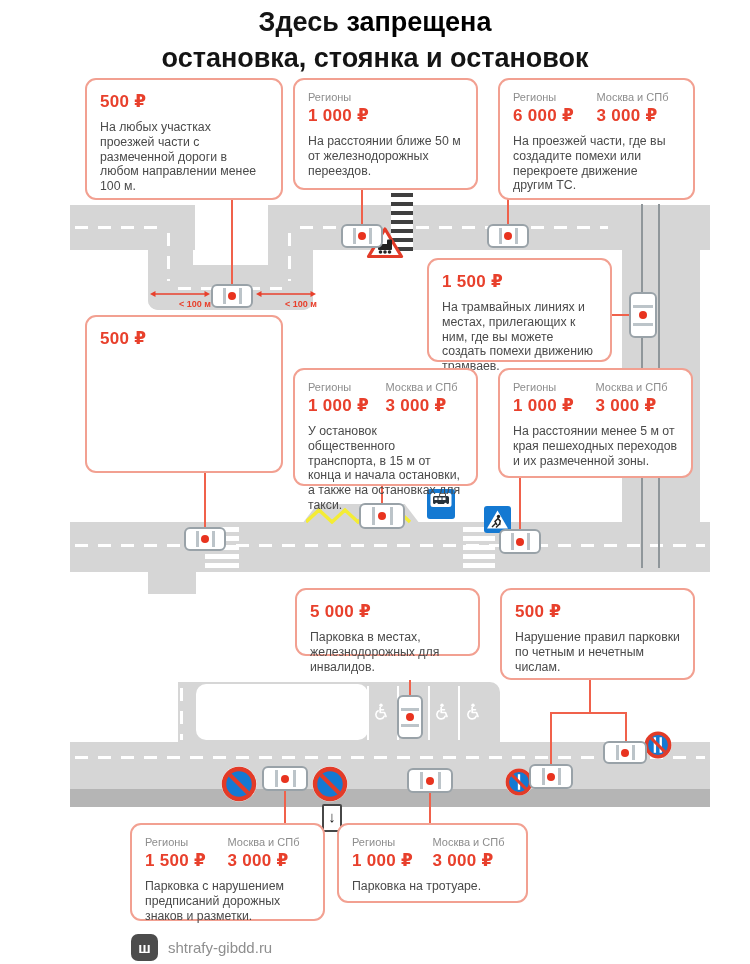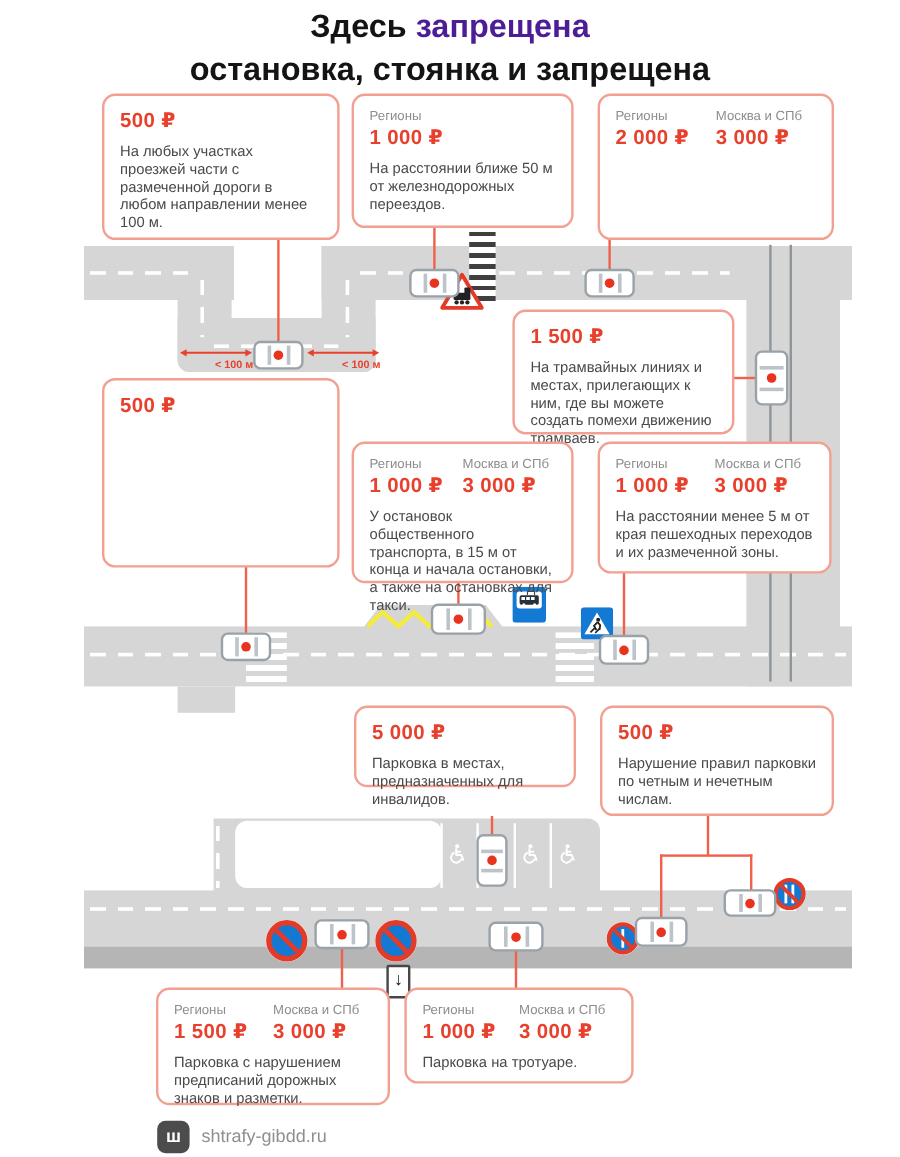--- a/index.html
+++ b/index.html
@@ -1,21 +1,21 @@
 <!DOCTYPE html>
 <html><head>
 <meta charset="utf-8">
 <style>
   html,body{margin:0;padding:0;background:#fff;}
   .page{position:relative;width:750px;height:964px;background:#fff;overflow:hidden;
         font-family:"Liberation Sans","DejaVu Sans",sans-serif;}
   
   .title{position:absolute;left:0;top:5px;width:100%;text-align:center;
          font-size:27px;font-weight:700;color:#141414;line-height:1.32;}
-  .title .red{color:#4c1d95;}
+  .title .red{color:#000000;}
   
   .road{position:absolute;background:#d6d6d6;z-index:1;}
   #road-top-a{left:70px;top:205px;width:125px;height:45px;}
   #road-dip-lv{left:148px;top:205px;width:45px;height:105px;border-radius:0 0 0 10px;}
   #road-dip-b{left:148px;top:265px;width:165px;height:45px;border-radius:0 0 10px 10px;}
   #road-dip-rv{left:268px;top:205px;width:45px;height:105px;border-radius:0 0 10px 0;}
   #road-top-e{left:268px;top:205px;width:442px;height:45px;}
   #road-tram{left:622px;top:248px;width:78px;height:324px;}
   #road-mid{left:70px;top:522px;width:640px;height:50px;}
   #road-stub{left:148px;top:572px;width:48px;height:22px;}
@@ -98,21 +98,21 @@
   .footer-site{position:absolute;left:168px;top:939px;font-size:15px;color:#8f8f8f;z-index:7;}
 </style>
 </head>
 <body>
 
 <div class="page">
 
   <div class="title">
     <span>Здесь</span>
     <span class="red">запрещена</span><br>
-    <span>остановка, стоянка и запрещена</span>
+    <span>остановка, стоянка и остановок</span>
   </div>
 
   <div class="road" id="road-top-a"></div>
   <div class="road" id="road-dip-lv"></div>
   <div class="road" id="road-dip-b"></div>
   <div class="road" id="road-dip-rv"></div>
   <div class="road" id="road-top-e"></div>
   <div class="road" id="road-tram"></div>
   <div class="road" id="road-mid"></div>
   <div class="road" id="road-stub"></div>
@@ -301,27 +301,28 @@
   </div>
   <div class="box" id="box2">
     <div class="lbl">Регионы</div>
     <div class="price">1 000 ₽</div>
     <div class="txt">На расстоянии ближе 50 м от железнодорожных переездов.</div>
   </div>
   <div class="box" id="box3">
     <div class="cols">
       <div>
           <div class="lbl">Регионы</div>
-        <div class="price">2 000 ₽</div>
-        </div>
-      <div>
-          <div class="lbl">Москва и СПб</div>
-        <div class="price">3 000 ₽</div>
-        </div>
-    </div>
+        <div class="price">6 000 ₽</div>
+        </div>
+      <div>
+          <div class="lbl">Москва и СПб</div>
+        <div class="price">3 000 ₽</div>
+        </div>
+    </div>
+    <div class="txt">На проезжей части, где вы создадите помехи или перекроете движение другим ТС.</div>
   </div>
   <div class="box" id="box4">
     <div class="price">1 500 ₽</div>
     <div class="txt">На трамвайных линиях и местах, прилегающих к ним, где вы можете создать помехи движению трамваев.</div>
   </div>
   <div class="box tight" id="box5">
     <div class="price">500 ₽</div>
   </div>
   <div class="box" id="box6">
     <div class="cols">
@@ -344,21 +345,21 @@
         </div>
       <div>
           <div class="lbl">Москва и СПб</div>
         <div class="price">3 000 ₽</div>
         </div>
     </div>
     <div class="txt">На расстоянии менее 5 м от края пешеходных переходов и их размеченной зоны.</div>
   </div>
   <div class="box" id="box8">
     <div class="price">5 000 ₽</div>
-    <div class="txt">Парковка в местах, предназначенных для инвалидов.</div>
+    <div class="txt">Парковка в местах, железнодорожных для инвалидов.</div>
   </div>
   <div class="box" id="box9">
     <div class="price">500 ₽</div>
     <div class="txt">Нарушение правил парковки по четным и нечетным числам.</div>
   </div>
   <div class="box" id="box10">
     <div class="cols">
       <div>
           <div class="lbl">Регионы</div>
         <div class="price">1 500 ₽</div>

